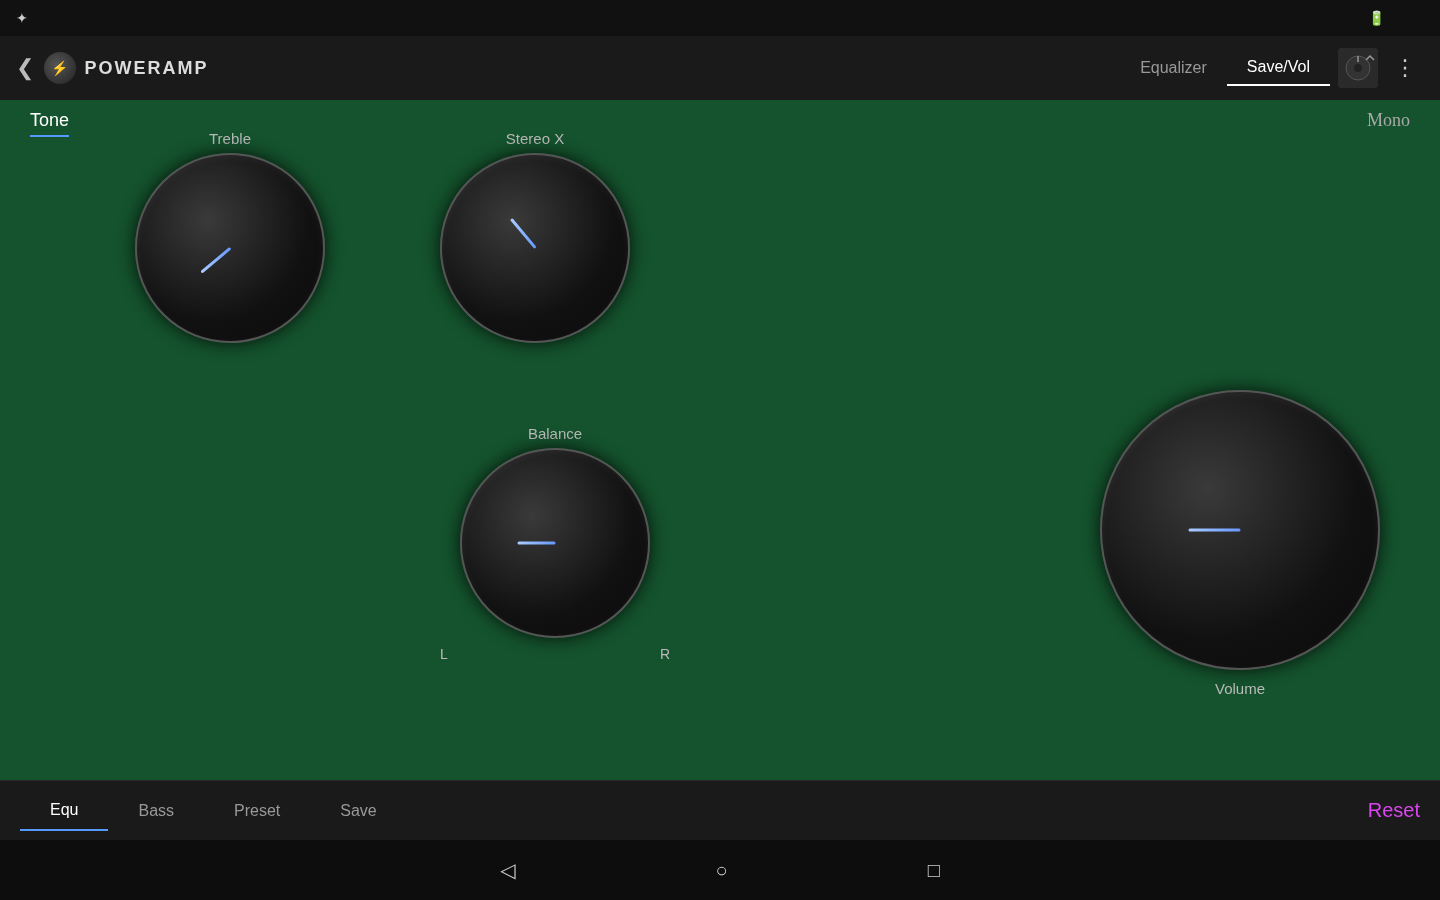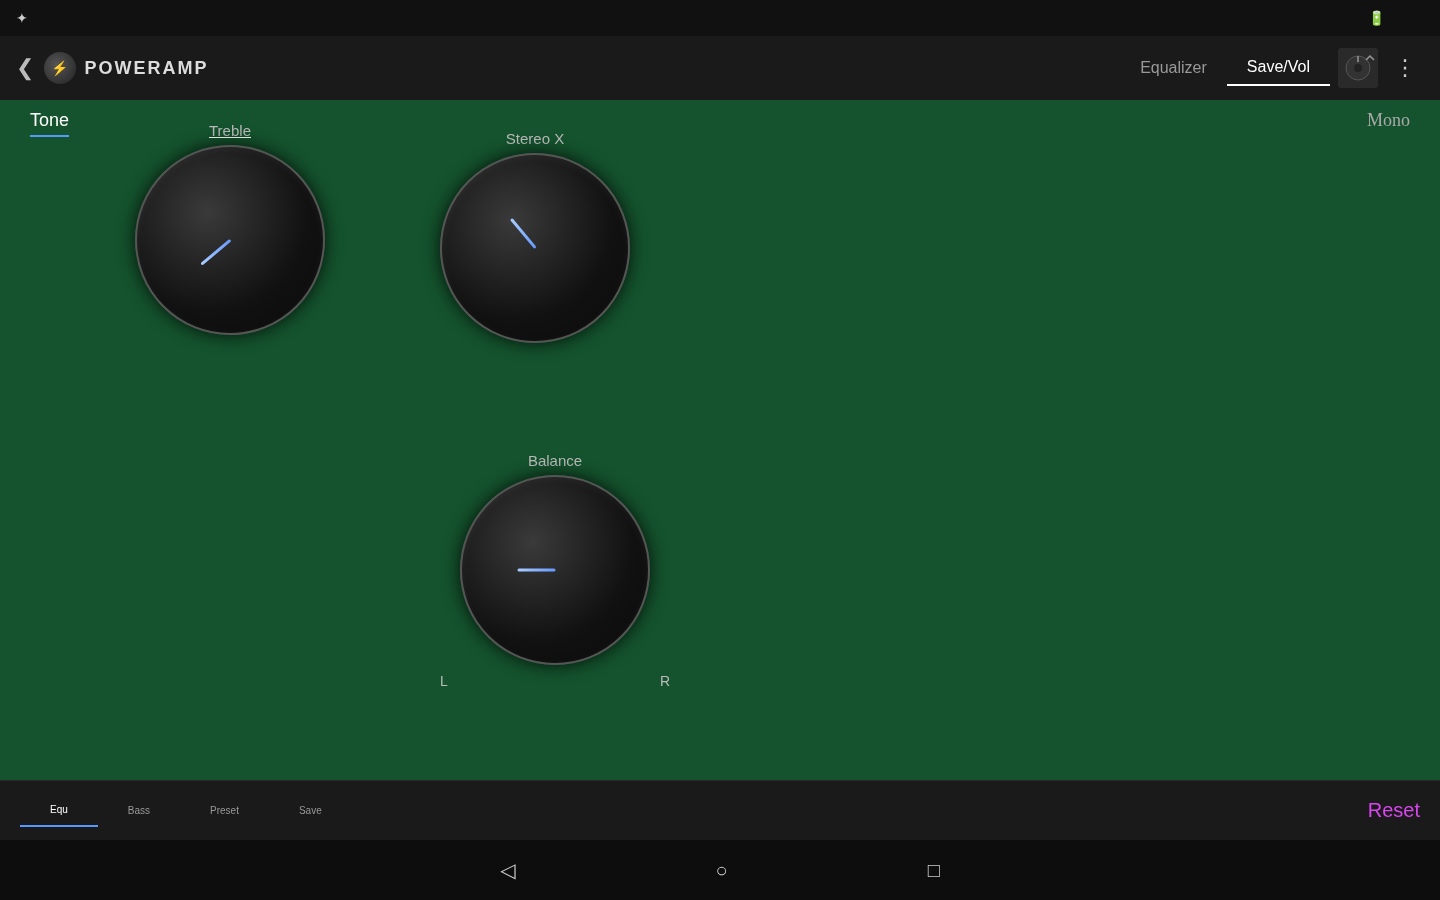--- a/index.html
+++ b/index.html
@@ -151,21 +151,21 @@
       bottom: 60px; left: 0; right: 0;
       height: 60px;
       background: #1a1a1a;
       display: flex;
       align-items: center;
       padding: 0 20px;
       border-top: 1px solid #2a2a2a;
     }
     .bottom-nav-item {
       color: #999;
-      font-size: 10px;
+      font-size: 16px;
       padding: 10px 30px;
       cursor: pointer;
       text-align: right;
     }
     .bottom-nav-item.active {
       color: #fff;
       border-bottom: 2px solid #5599ff;
     }
     .bottom-nav-spacer { flex: 1; }
     #reset-btn {
@@ -221,47 +221,53 @@
     </svg>
   </div>
   <span id="menu-btn">⋮</span>
 </div>
 
 <div id="main">
 
   <span id="tone-label">Tone</span>
   <span id="mono-label">Mono</span>
 
-  <div class="knob-wrap" style="left: 135px; top: 22px; text-decoration: underline;">
+  <div class="knob-wrap" style="left: 135px; top: 30px;">
     <span class="knob-label">Treble</span>
     <div class="knob" style="width:190px;height:190px;">
       <div class="knob-indicator" style="width:3px;height:38px;left:50%;bottom:50%;margin-left:-1.5px;transform:rotate(-130deg);transform-origin:bottom center;"></div>
     </div>
   </div>
 
   <div class="knob-wrap" style="left: 440px; top: 30px;">
     <span class="knob-label">Stereo X</span>
     <div class="knob" style="width:190px;height:190px;">
       <div class="knob-indicator" style="width:3px;height:38px;left:50%;bottom:50%;margin-left:-1.5px;transform:rotate(-40deg);transform-origin:bottom center;"></div>
     </div>
   </div>
 
 
-  <div class="knob-wrap" style="left: 440px; top: 352px;">
+  <div class="knob-wrap" style="left: 440px; top: 325px;">
     <span class="knob-label">Balance</span>
     <div class="knob" style="width:190px;height:190px; position:relative;">
       <div class="knob-indicator" style="width:3px;height:38px;left:50%;bottom:50%;margin-left:-1.5px;transform:rotate(-90deg);transform-origin:bottom center;"></div>
     </div>
 
     <div style="display:flex;justify-content:space-between;width:230px;margin-top:8px;">
       <span style="color:#bbb;font-size:14px;">L</span>
       <span style="color:#bbb;font-size:14px;">R</span>
     </div>
   </div>
 
+  <div class="knob-wrap" style="right: 60px; top: 290px;">
+    <div class="knob" style="width:280px;height:280px;">
+      <div class="knob-indicator" style="width:3px;height:52px;left:50%;bottom:50%;margin-left:-1.5px;transform:rotate(-90deg);transform-origin:bottom center;"></div>
+    </div>
+    <span class="knob-label" style="margin-top:10px;">Volume</span>
+  </div>
 
 </div>
 
 <div id="bottom-nav">
   <span class="bottom-nav-item active">Equ</span>
   <span class="bottom-nav-item">Bass</span>
   <span class="bottom-nav-item">Preset</span>
   <span class="bottom-nav-item">Save</span>
   <div class="bottom-nav-spacer"></div>
   <span id="reset-btn">Reset</span>

